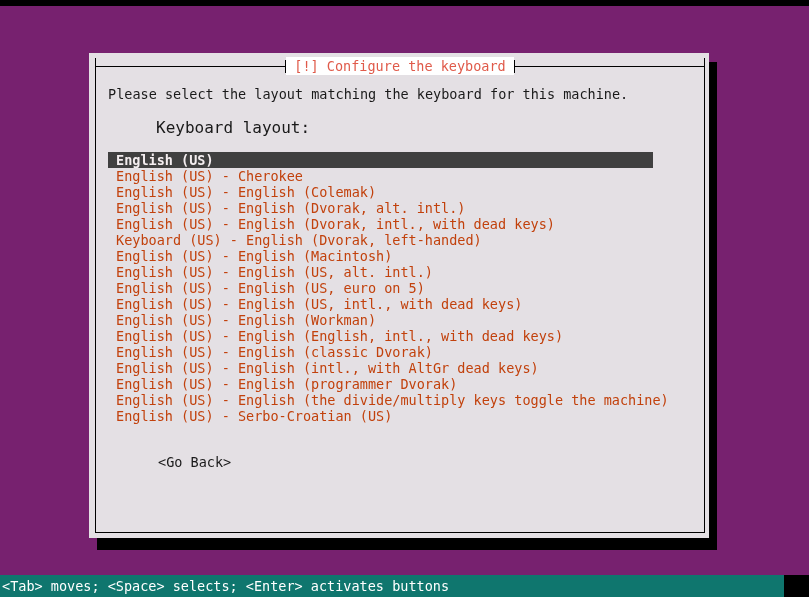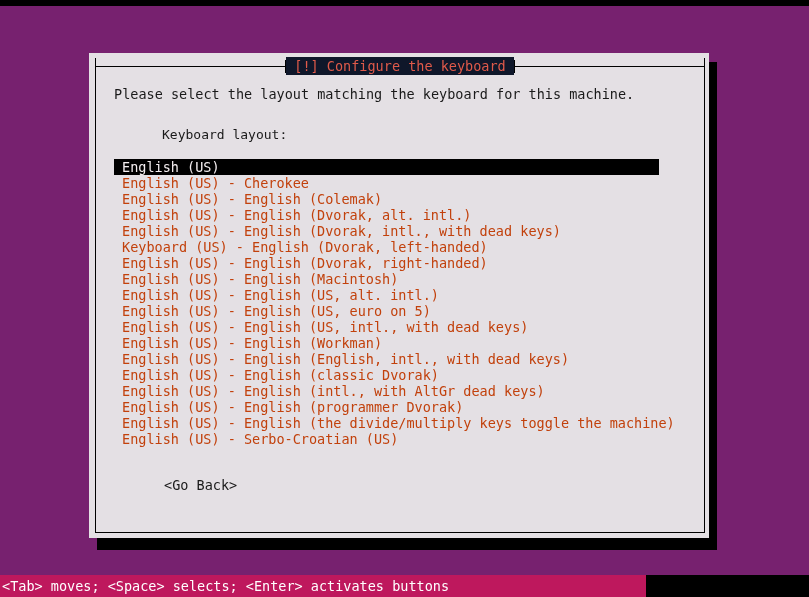--- a/index.html
+++ b/index.html
@@ -28,23 +28,23 @@
     width: 809px;
     height: 569px;
     background: #77216f;
   }
 
   
   #statusbar {
     position: absolute;
     left: 0;
     top: 575px;
-    width: 646px;
+    width: 784px;
     height: 22px;
-    background: #be185d;
+    background: #0f766e;
     color: #ffffff;
     font-size: 13.5px;
     line-height: 22px;
     letter-spacing: 0px;
     white-space: pre;
     padding-left: 2px;
     box-sizing: border-box;
   }
 
   
@@ -102,65 +102,66 @@
     height: 13px;
     background: #000000;
   }
   #title-text {
     flex: 0 0 auto;
     color: #e05a4a;
     font-size: 13.5px;
     line-height: 18px;
     white-space: pre;
     padding: 0 8px;
-    background: #0f172a;
+    background: #ffffff;
   }
 
   
   #body-area {
     position: absolute;
-    left: 25px;
+    left: 19px;
     top: 33px;
     width: 590px;
   }
   #prompt {
     color: #1a1a1a;
     font-size: 13.5px;
     line-height: 16px;
     white-space: pre;
     height: 16px;
   }
   #field-label {
     color: #1a1a1a;
-    font-size: 13px;
+    font-size: 16px;
     line-height: 16px;
     white-space: pre;
     height: 16px;
-    margin-top: 25px;
+    margin-top: 18px;
     padding-left: 48px;
   }
 
   
   #layout-list {
     margin-top: 16px;
     width: 545px;
   }
   .list-item {
     height: 16px;
     line-height: 16px;
     font-size: 13.5px;
     color: #c2410c;
     white-space: pre;
     padding-left: 8px;
     box-sizing: border-box;
     background: transparent;
   }
   .list-item.selected {
-    background: #000000;
+    background: #404040;
     color: #f4eef0;
+    font-weight: bold;
   }
 
   
   #button-row {
     margin-top: 28px;
     padding-left: 18px;
   }
   .dlg-button {
     display: inline-block;
     font-size: 13.5px;
@@ -198,21 +199,20 @@
 
       <div id="field-label">Keyboard layout:</div>
 
       <div id="layout-list">
         <div class="list-item selected">English (US)</div>
         <div class="list-item">English (US) - Cherokee</div>
         <div class="list-item">English (US) - English (Colemak)</div>
         <div class="list-item">English (US) - English (Dvorak, alt. intl.)</div>
         <div class="list-item">English (US) - English (Dvorak, intl., with dead keys)</div>
         <div class="list-item">Keyboard (US) - English (Dvorak, left-handed)</div>
-        <div class="list-item">English (US) - English (Dvorak, right-handed)</div>
         <div class="list-item">English (US) - English (Macintosh)</div>
         <div class="list-item">English (US) - English (US, alt. intl.)</div>
         <div class="list-item">English (US) - English (US, euro on 5)</div>
         <div class="list-item">English (US) - English (US, intl., with dead keys)</div>
         <div class="list-item">English (US) - English (Workman)</div>
         <div class="list-item">English (US) - English (English, intl., with dead keys)</div>
         <div class="list-item">English (US) - English (classic Dvorak)</div>
         <div class="list-item">English (US) - English (intl., with AltGr dead keys)</div>
         <div class="list-item">English (US) - English (programmer Dvorak)</div>
         <div class="list-item">English (US) - English (the divide/multiply keys toggle the machine)</div>

